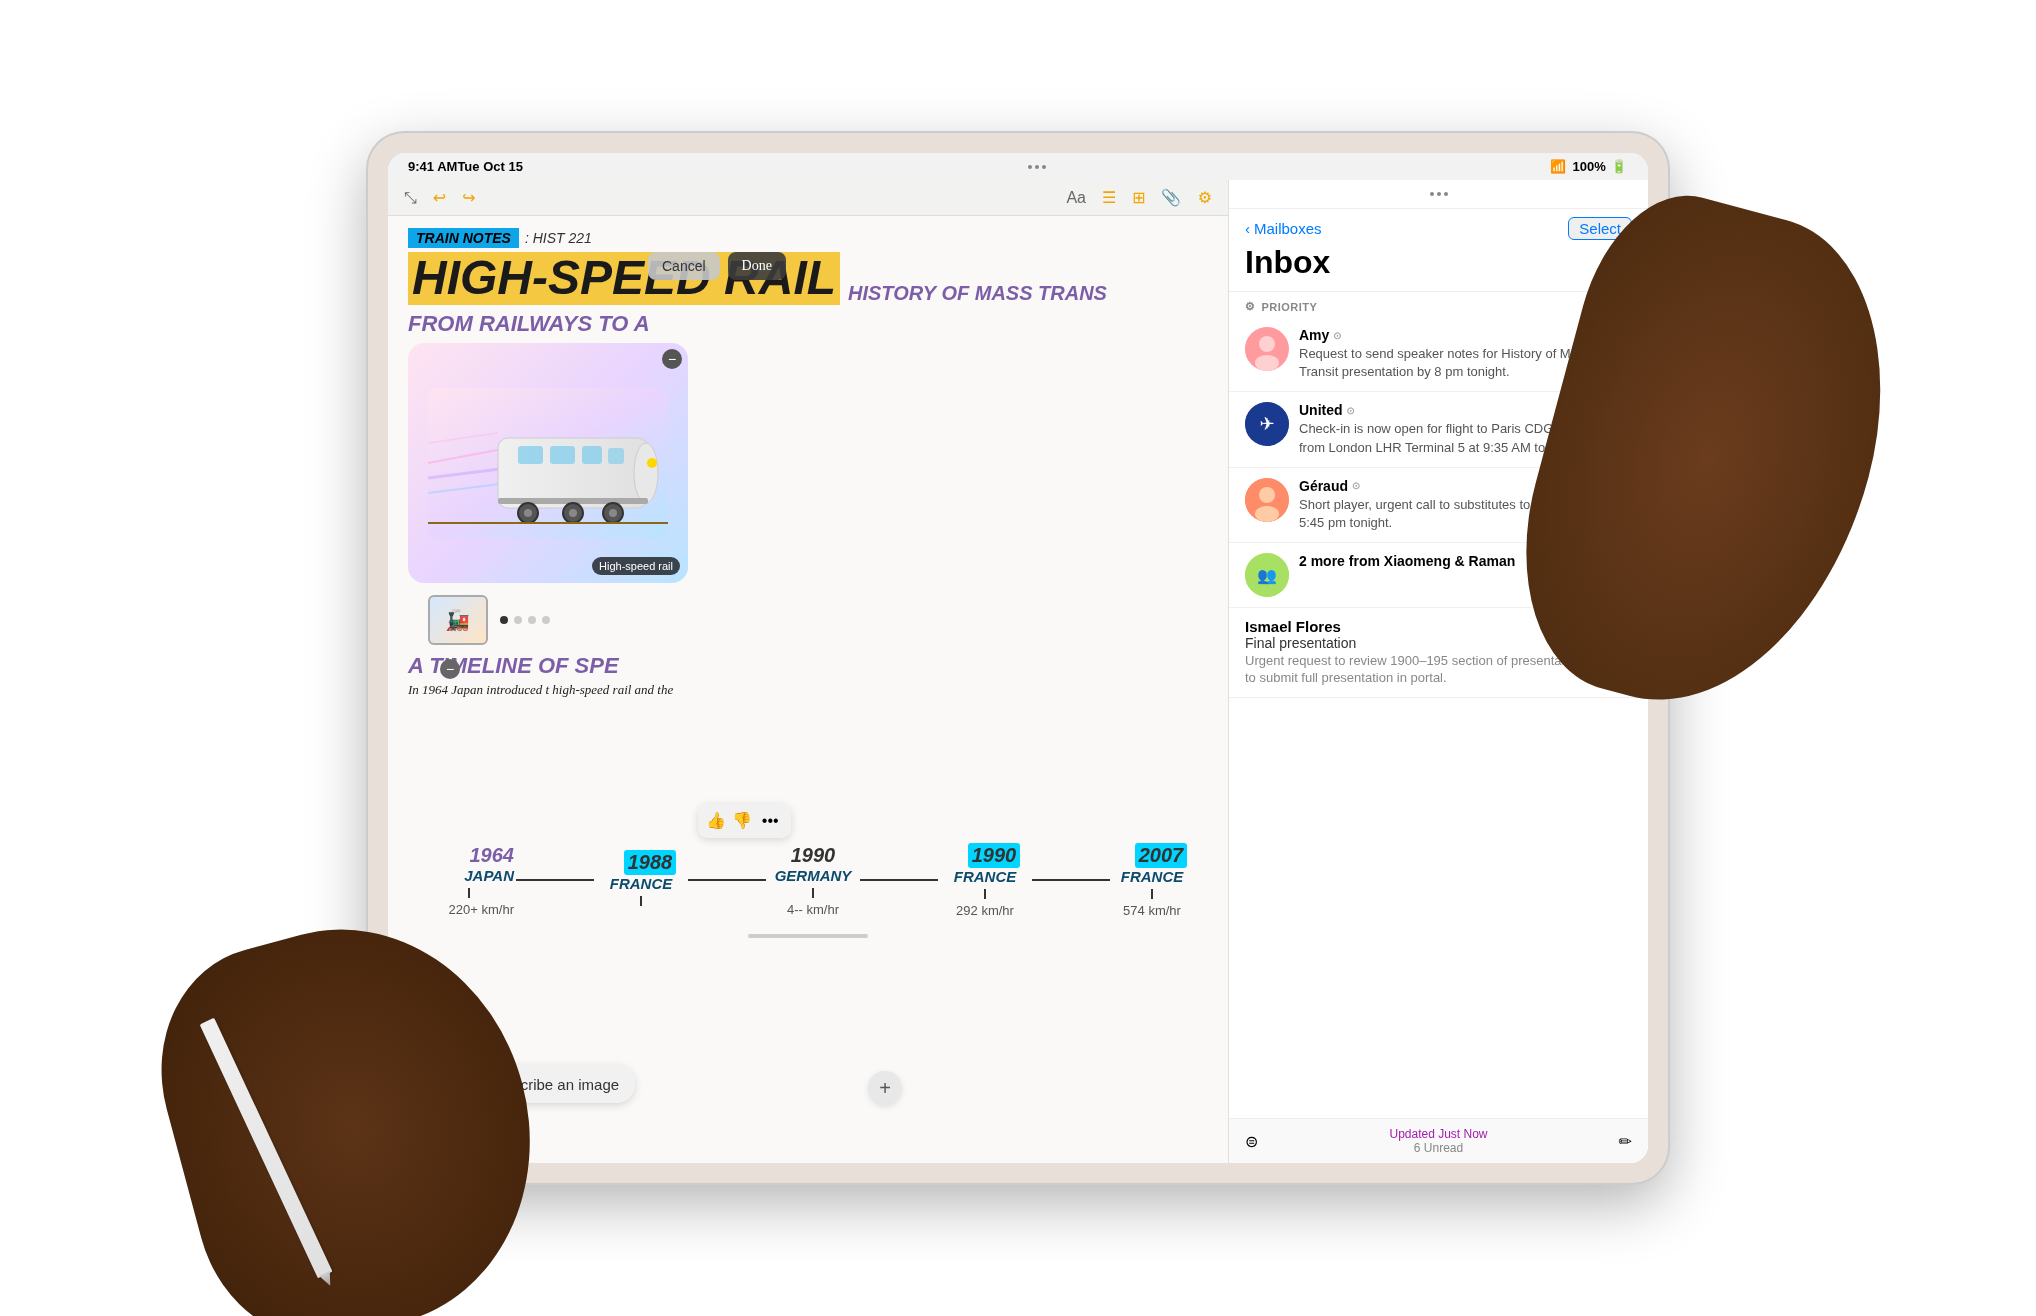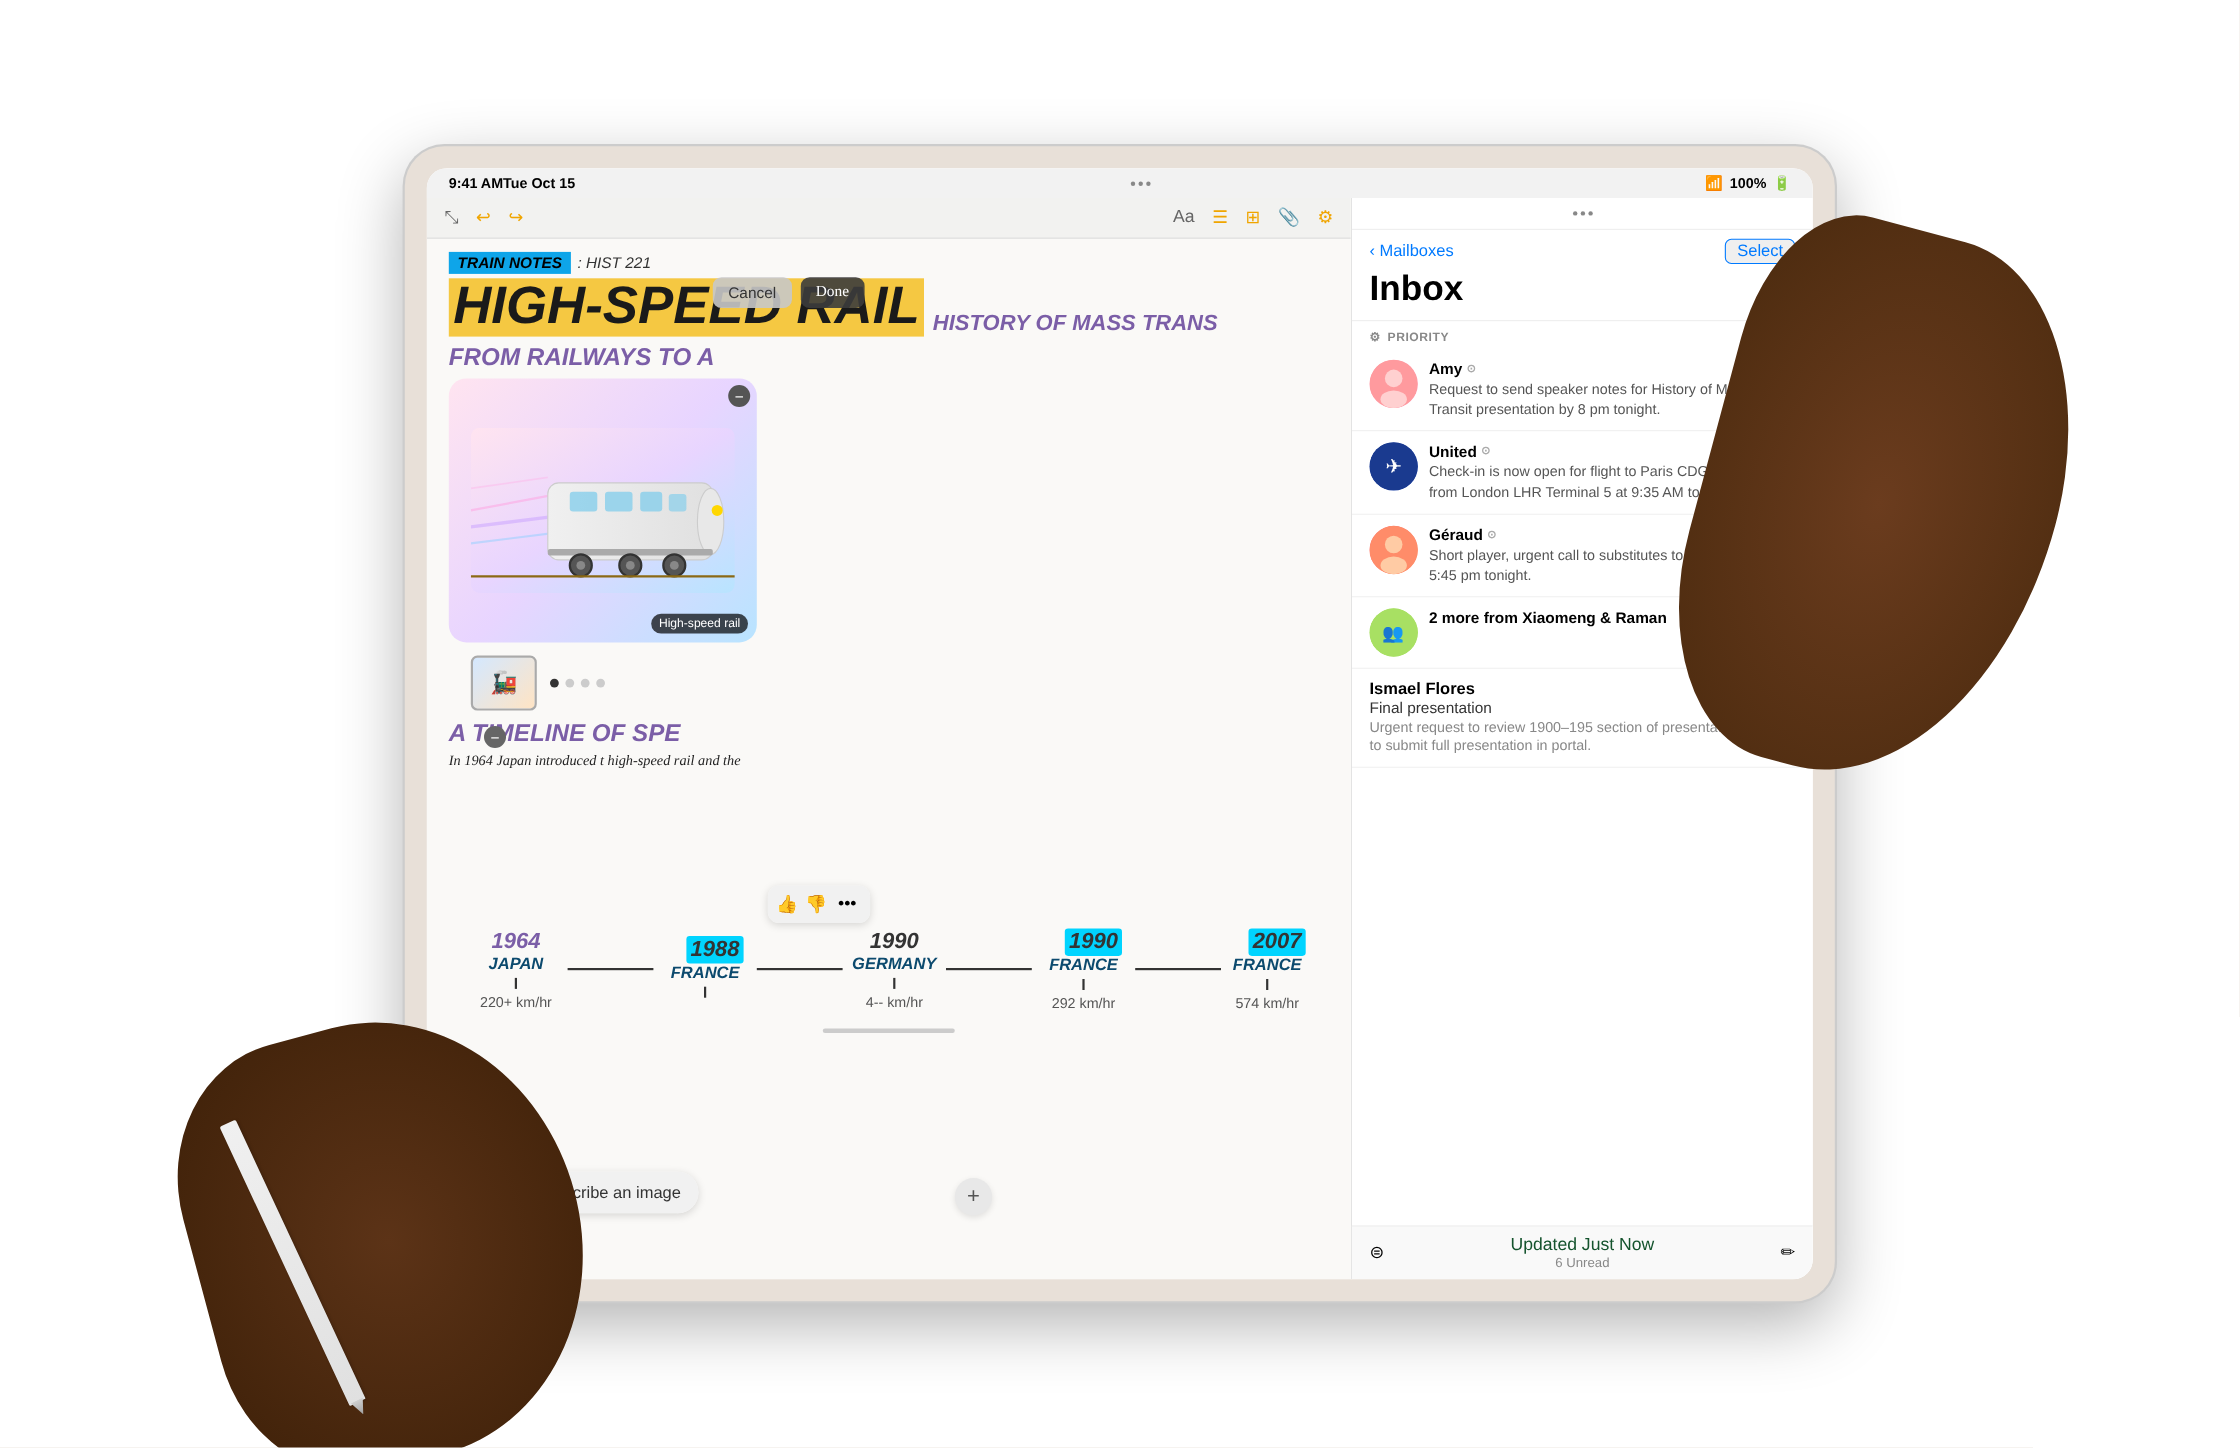--- a/index.html
+++ b/index.html
@@ -478,22 +478,22 @@
       border-top: 1px solid #eee;
       background: #f9f9f9;
     }
 
     .mail-footer-text {
       text-align: center;
       flex: 1;
     }
 
     .mail-footer-updated {
-      font-size: 16px;
-      color: #14532d;
+      font-size: 12px;
+      color: #a21caf;
       text-align: center;
     }
 
     .mail-footer-unread {
       font-size: 12px;
       color: #888;
     }
 
     
     .three-dots {
@@ -774,21 +774,21 @@
             <div class="purple-italic" style="margin-top:8px;">A TIMELINE OF SPE</div>
 
             <p class="handwriting">In 1964 Japan introduced t high-speed rail and the</p>
 
           </div>
 
           <div class="timeline-section">
 
             <div style="display:flex; align-items:center; padding:0 20px; gap:2px;">
 
-              <div class="timeline-entry" style="min-width:90px; align-items:center;">
+              <div class="timeline-entry" style="min-width:90px; align-items:flex-end;">
                 <span class="timeline-year" style="color:#7b5ea7;">1964</span>
                 <span class="timeline-country">JAPAN</span>
                 <div class="timeline-tick"></div>
                 <span class="timeline-speed">220+ km/hr</span>
               </div>
               <div class="timeline-line" style="width:30px;"></div>
 
               <div class="feedback-buttons">
                 <span>👍</span>
                 <span>👎</span>

